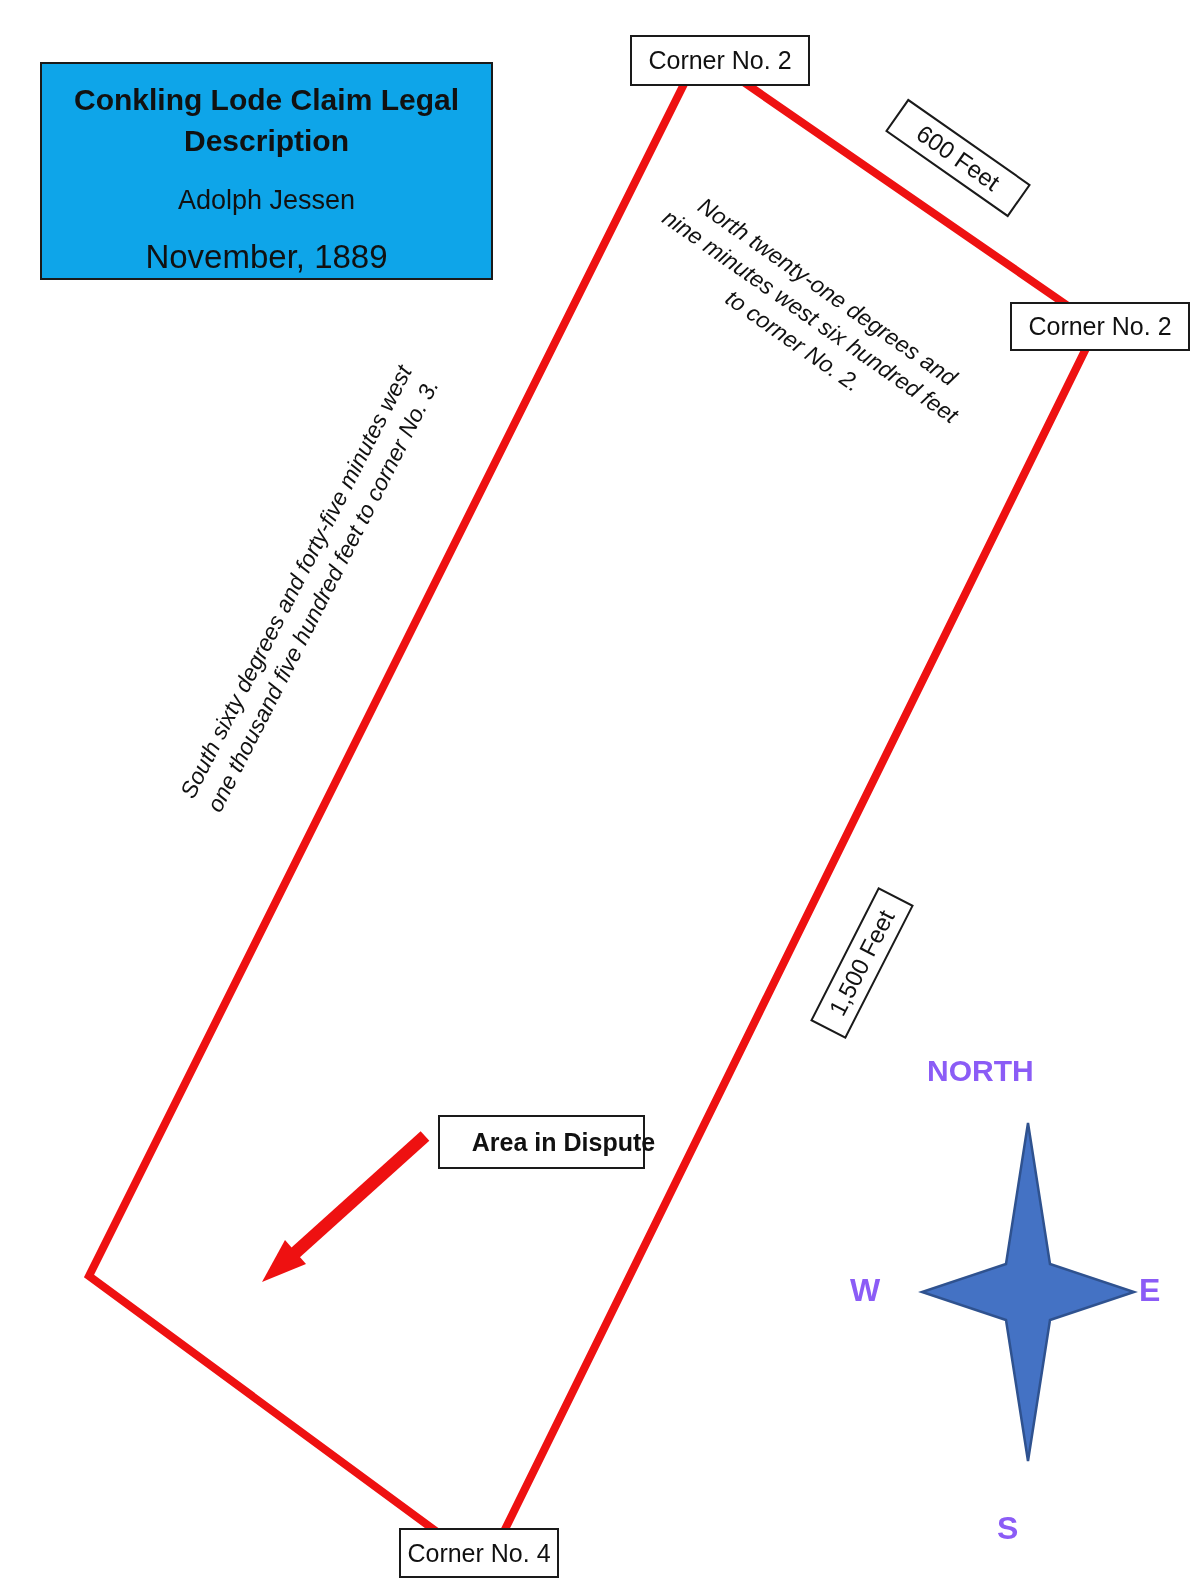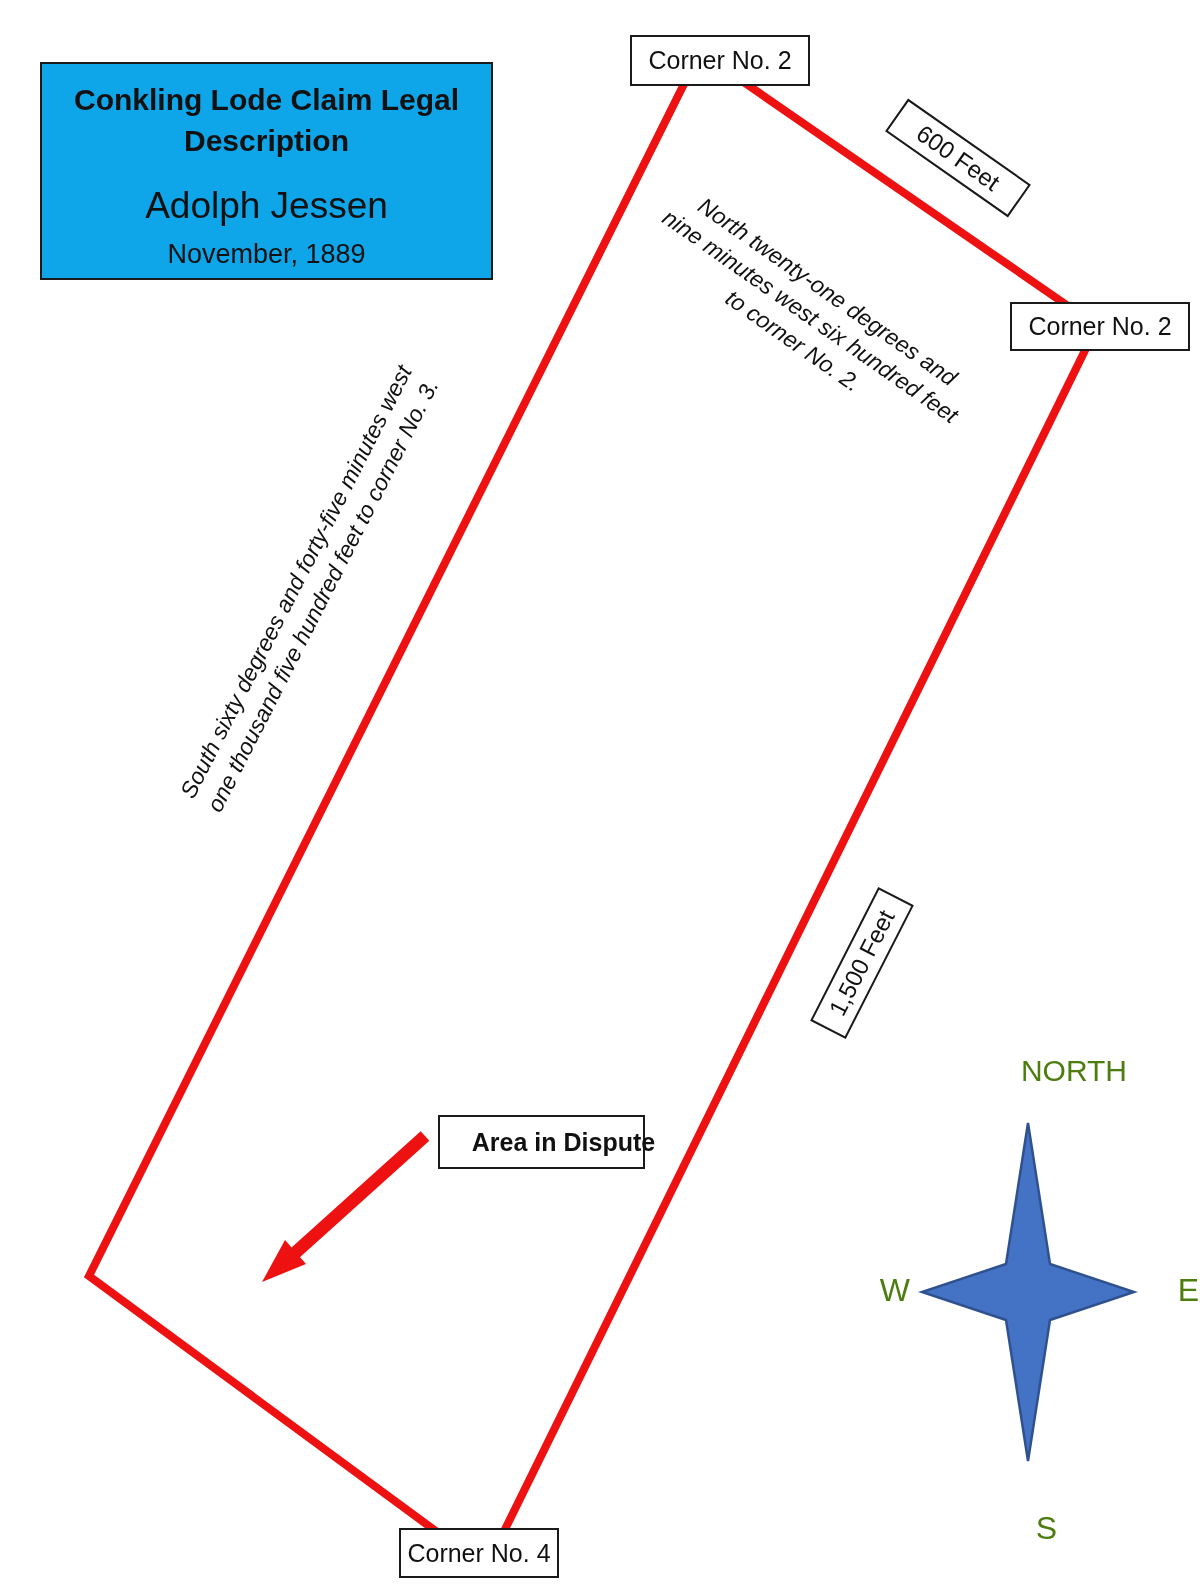--- a/index.html
+++ b/index.html
@@ -18,28 +18,28 @@
     position:absolute;z-index:2;background:#ffffff;border:2px solid #1a1a1a;
     display:flex;align-items:center;justify-content:center;
     font-size:24px;box-sizing:border-box;white-space:nowrap;
   }
   .title-box{
     position:absolute;z-index:2;left:40px;top:62px;width:453px;height:218px;
     background:#0ea5e9;border:2px solid #1a1a1a;box-sizing:border-box;
     text-align:center;
   }
   .title-box .ttl{font-weight:bold;font-size:30px;line-height:1.35;margin-top:16px;}
-  .title-box .sub1{font-size:37px;margin-top:24px;}
-  .title-box .sub2{font-size:27px;margin-top:12px;}
+  .title-box .sub1{font-size:27px;margin-top:24px;}
+  .title-box .sub2{font-size:33px;margin-top:22px;}
   .bearing-text{
     position:absolute;z-index:2;font-size:23px;font-style:italic;
     text-align:center;line-height:1.3;white-space:nowrap;color:#111;
   }
   .compass-label{
-    position:absolute;z-index:2;font-weight:normal;text-align:right;color:#4d7c0f;
+    position:absolute;z-index:2;font-weight:bold;text-align:left;color:#8b5cf6;
   }
   .rot35{transform:rotate(35deg);}
   .rotm63{transform:rotate(-63deg);}
 </style>
 </head>
 <body>
 
 <div id="canvas">
 
   <svg id="draw-layer" width="1200" height="1590" viewBox="0 0 1200 1590">

